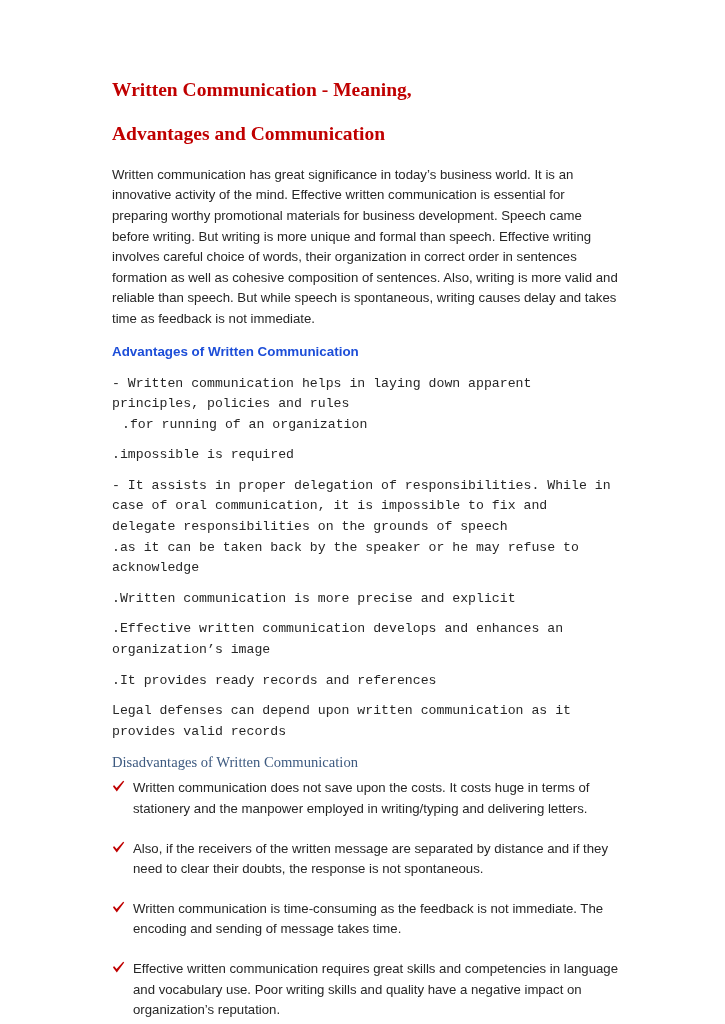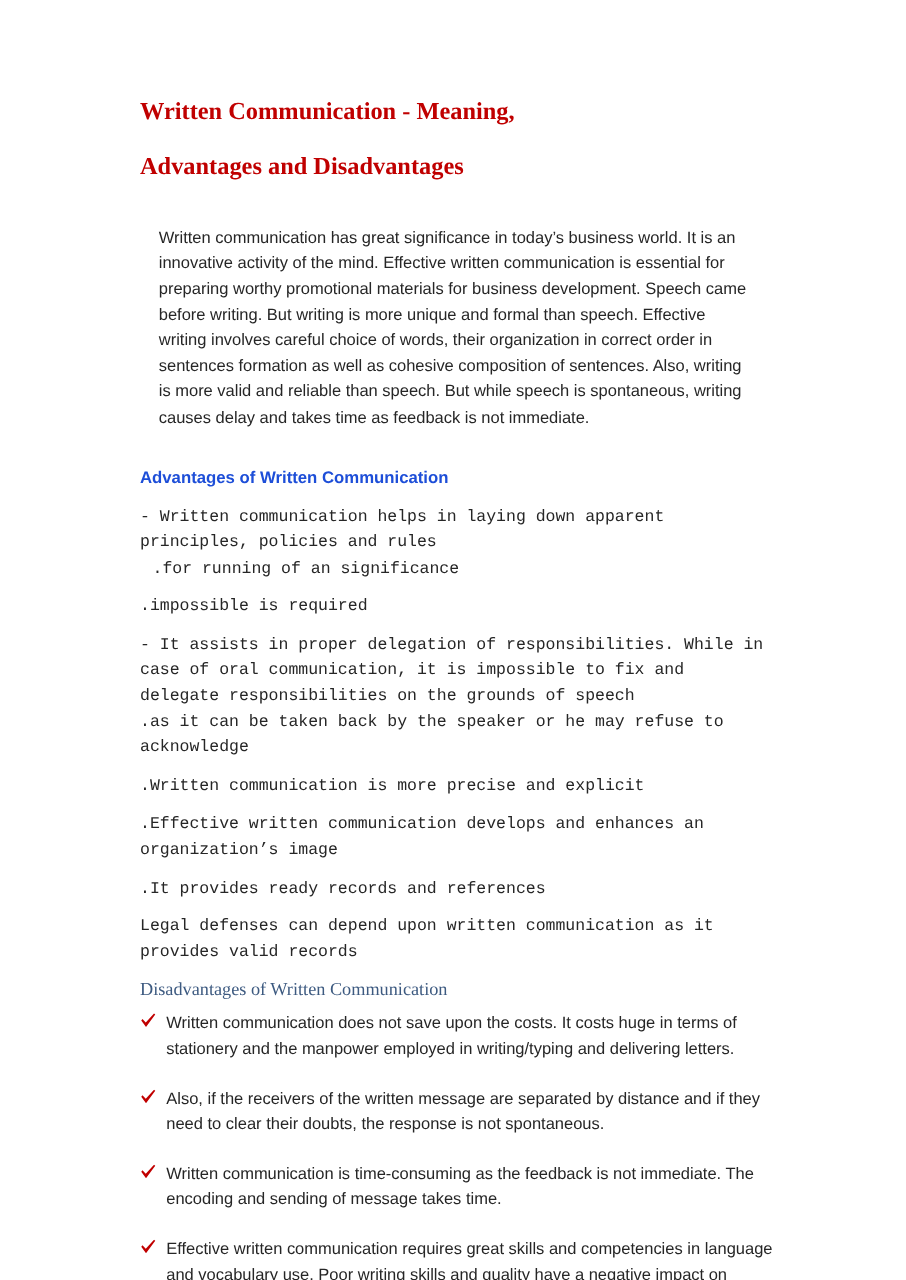--- a/index.html
+++ b/index.html
@@ -48,21 +48,21 @@
   .doc-title .title-line.second {
     margin-bottom: 0;
   }
 
   
   .body-para {
     font-family: "Liberation Sans", sans-serif;
     font-size: 13.2px;
     line-height: 20.6px;
     color: #262626;
-    margin: 15px;
+    margin: 0;
     padding: 0;
   }
 
   .spacer-18 { height: 18px; }
   .spacer-12 { height: 12px; }
   .spacer-10 { height: 10px; }
   .spacer-6  { height: 6px;  }
 
   
   .heading-advantages {
@@ -135,36 +135,36 @@
   }
 </style>
 </head>
 <body>
 
 <div class="page">
   <div class="content">
 
     <h1 class="doc-title">
       <span class="title-line first">Written Communication - Meaning,</span>
-      <span class="title-line second">Advantages and Disadvantages</span>
+      <span class="title-line second">Advantages and Communication</span>
     </h1>
 
     <div class="spacer-18"></div>
 
     <p class="body-para">Written communication has great significance in today’s business world. It is an innovative activity of the mind. Effective written communication is essential for preparing worthy promotional materials for business development. Speech came before writing. But writing is more unique and formal than speech. Effective writing involves careful choice of words, their organization in correct order in sentences formation as well as cohesive composition of sentences. Also, writing is more valid and reliable than speech. But while speech is spontaneous, writing causes delay and takes time as feedback is not immediate.</p>
 
     <div class="spacer-12"></div>
 
     <h2 class="heading-advantages">Advantages of Written Communication</h2>
 
     <div class="spacer-12"></div>
 
     <p class="adv-item">
       <span>- Written communication helps in laying down apparent principles, policies and rules</span>
-      <span class="cont-indent">.for running of an significance</span>
+      <span class="cont-indent">.for running of an organization</span>
     </p>
 
     <div class="spacer-10"></div>
 
     <p class="adv-item">
       <span class="cont-flush">.impossible is required</span>
     </p>
 
     <div class="spacer-10"></div>
 

